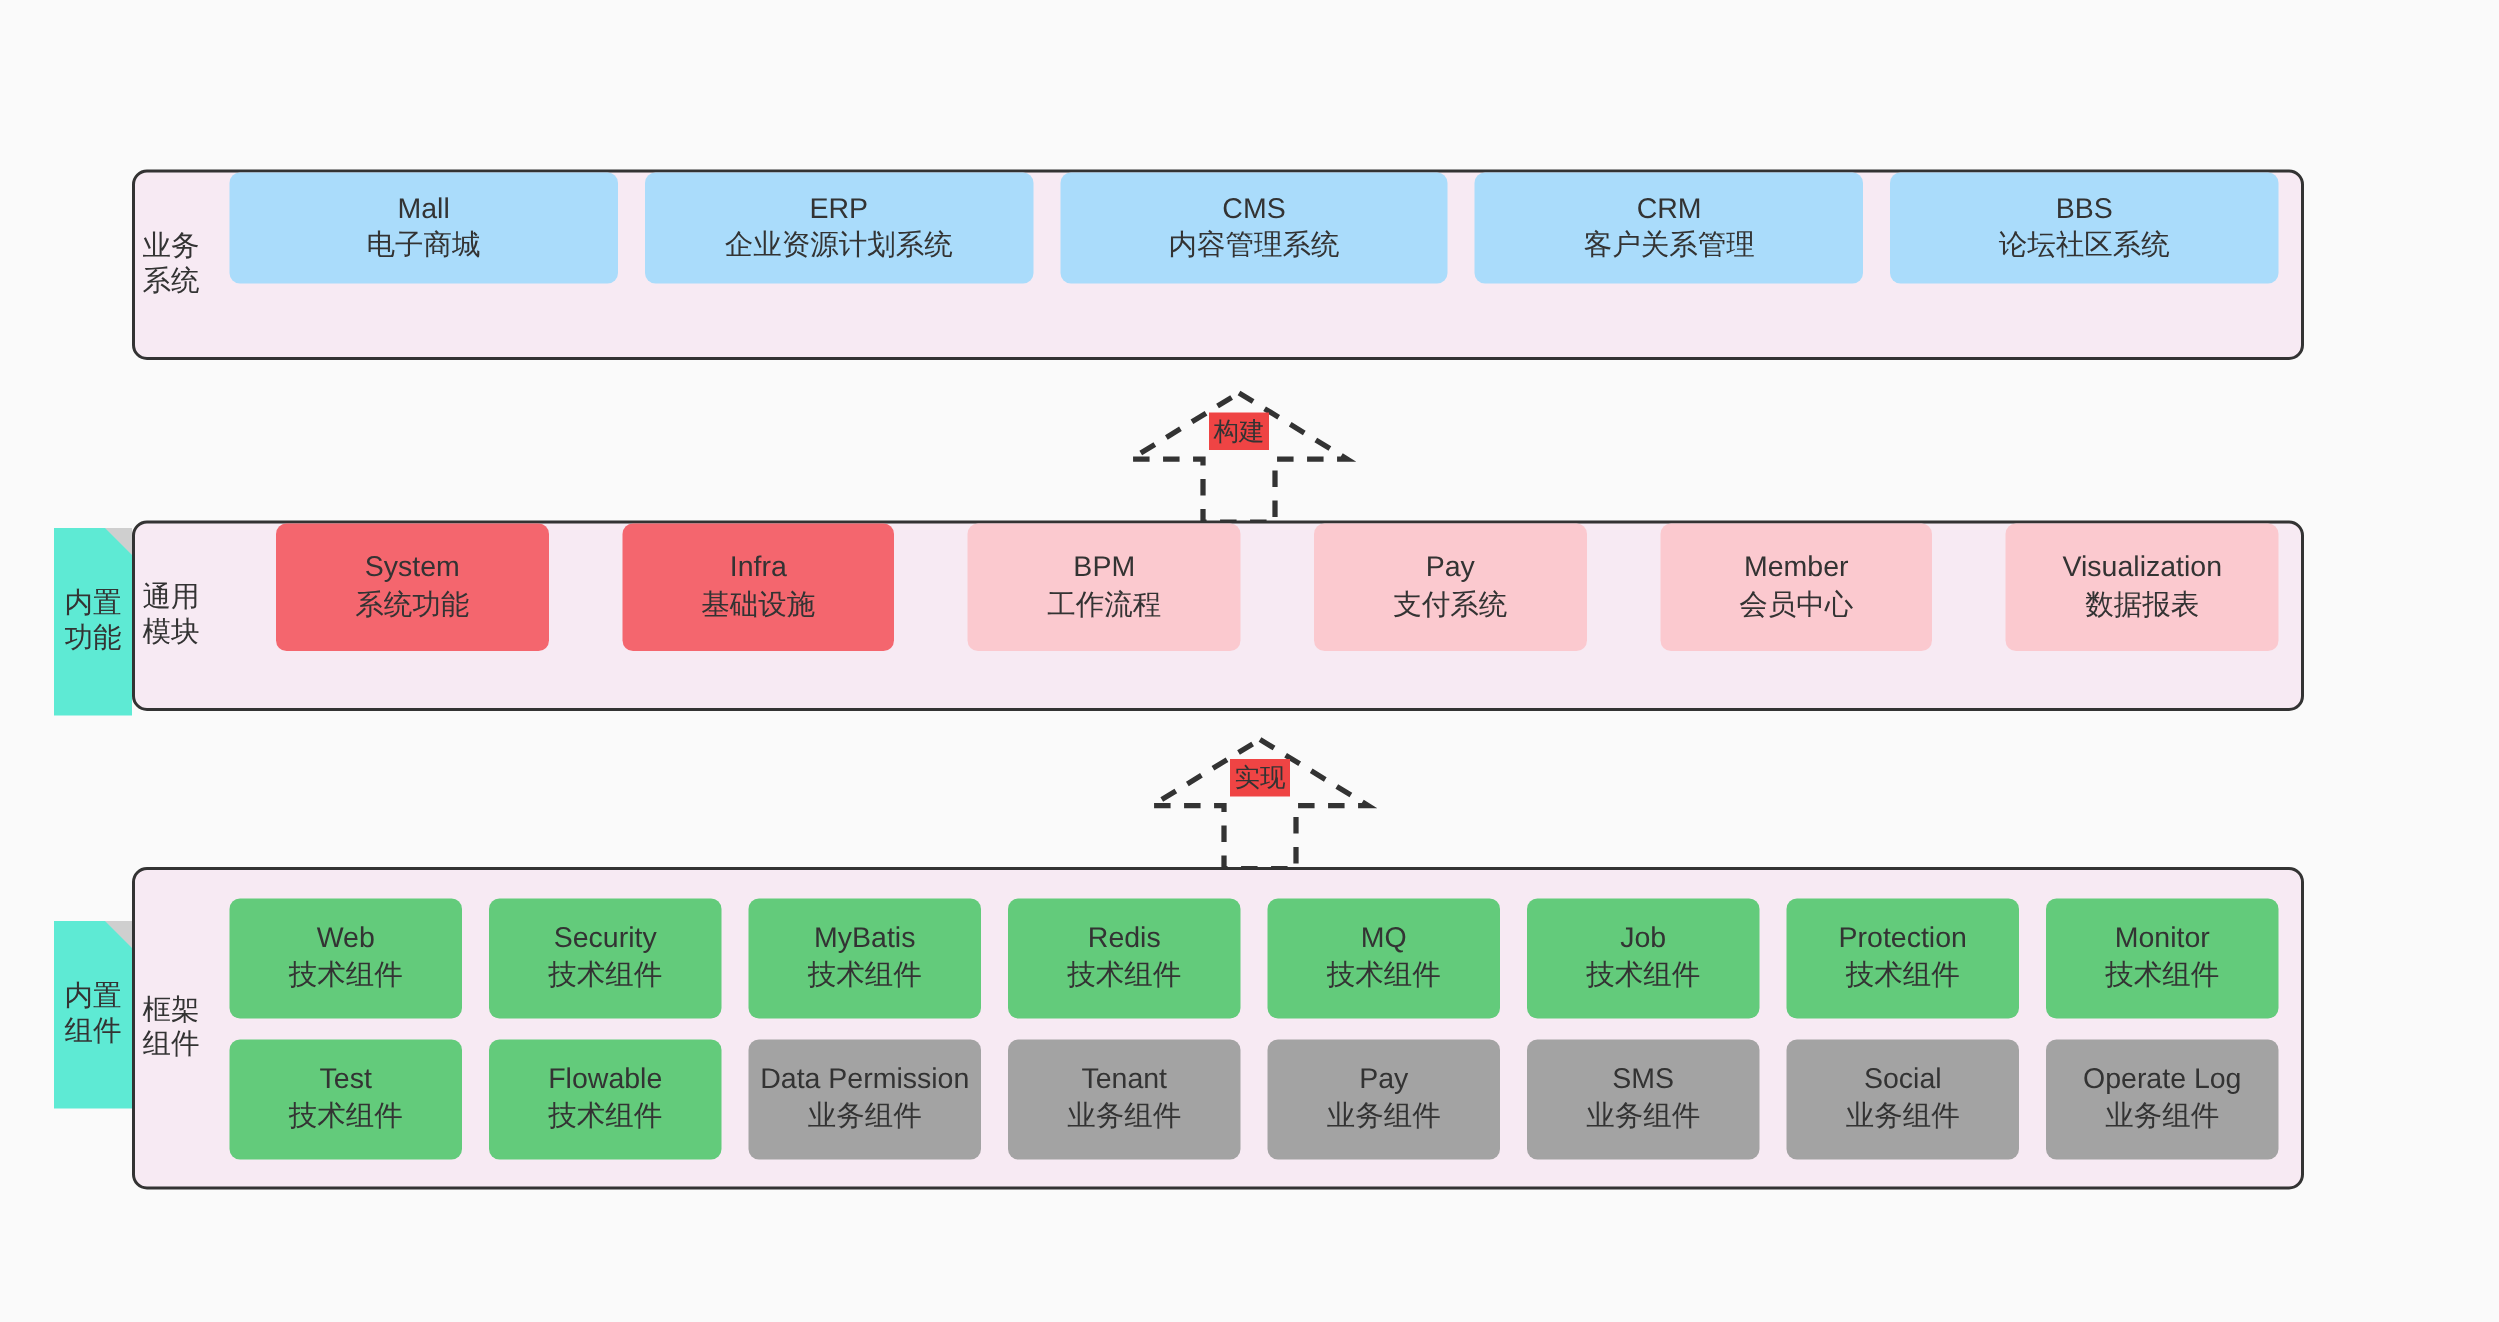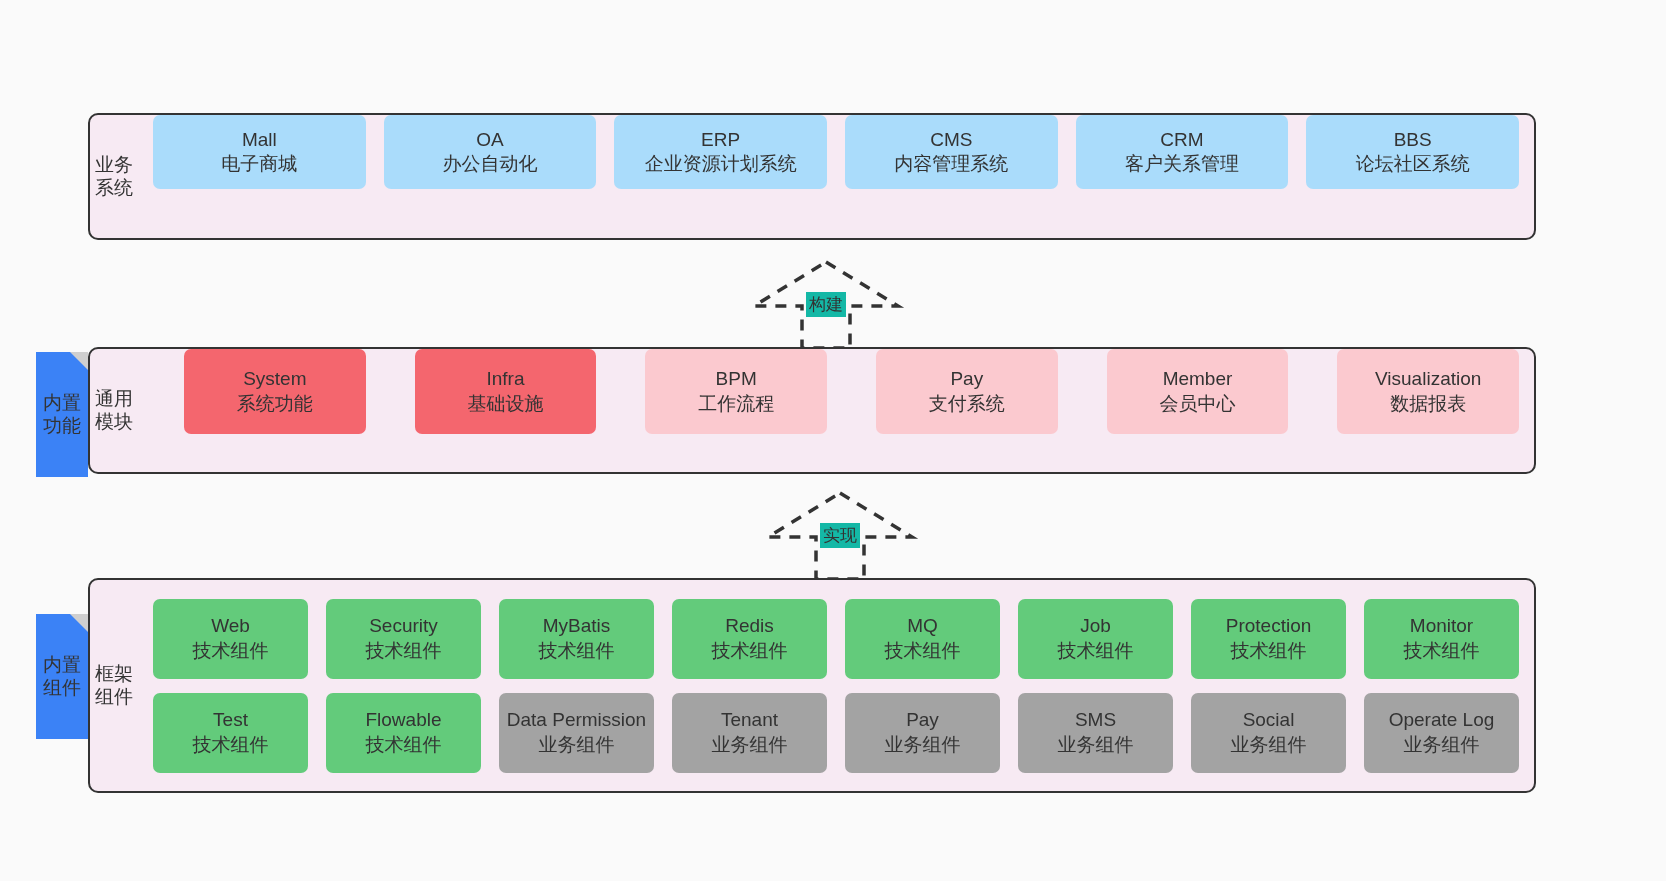--- a/index.html
+++ b/index.html
@@ -42,21 +42,20 @@
     padding: 0 4px;
   }
 
   .cards {
     flex: 1 1 auto;
     display: flex;
     align-items: stretch;
     gap: 0;
     height: 100%;
     padding: 0 6px;
-    justify-content: flex-end;
   }
 
   .cards.two-rows {
     flex-direction: column;
     justify-content: center;
     gap: 14px;
     padding: 14px 6px;
   }
 
   .card-row {
@@ -110,21 +109,21 @@
     width: 1448px;
     height: 215px;
   }
   #layer-framework .card { height: 80px; }
   .card.green      { background: #63cb7b; }
   .card.lightgreen { background: #a3a3a3; }
 
   
   .note {
     position: absolute;
-    background: #3b82f6;
+    background: #5eead4;
     font-size: 19px;
     line-height: 1.18;
     color: #333333;
     text-align: center;
     display: flex;
     align-items: center;
     justify-content: center;
     word-break: break-all;
     padding: 4px 6px;
     width: 52px;
@@ -147,46 +146,42 @@
   .uml-arrow {
     position: absolute;
     width: 160px;
     height: 92px;
   }
   .uml-arrow svg { display: block; }
   .uml-arrow .arrow-label {
     position: absolute;
     left: 50%;
     transform: translateX(-50%);
-    top: 34px;
+    top: 17px;
     font-size: 17px;
     color: #333333;
-    background: #14b8a6;
+    background: #ef4444;
     padding: 1px 3px;
     white-space: nowrap;
   }
 
   #arrow-build   { left: 746px; top: 258px; }
   #arrow-impl    { left: 760px; top: 489px; }
 </style>
 </head>
 <body>
 
 <div class="canvas">
 
   <div class="layer" id="layer-business">
     <div class="layer-title">业务系统</div>
     <div class="cards">
       <div class="card">
         <span class="t-en">Mall</span>
         <span class="t-cn">电子商城</span>
-      </div>
-      <div class="card">
-        <span class="t-en">OA</span>
-        <span class="t-cn">办公自动化</span>
       </div>
       <div class="card">
         <span class="t-en">ERP</span>
         <span class="t-cn">企业资源计划系统</span>
       </div>
       <div class="card">
         <span class="t-en">CMS</span>
         <span class="t-cn">内容管理系统</span>
       </div>
       <div class="card">

